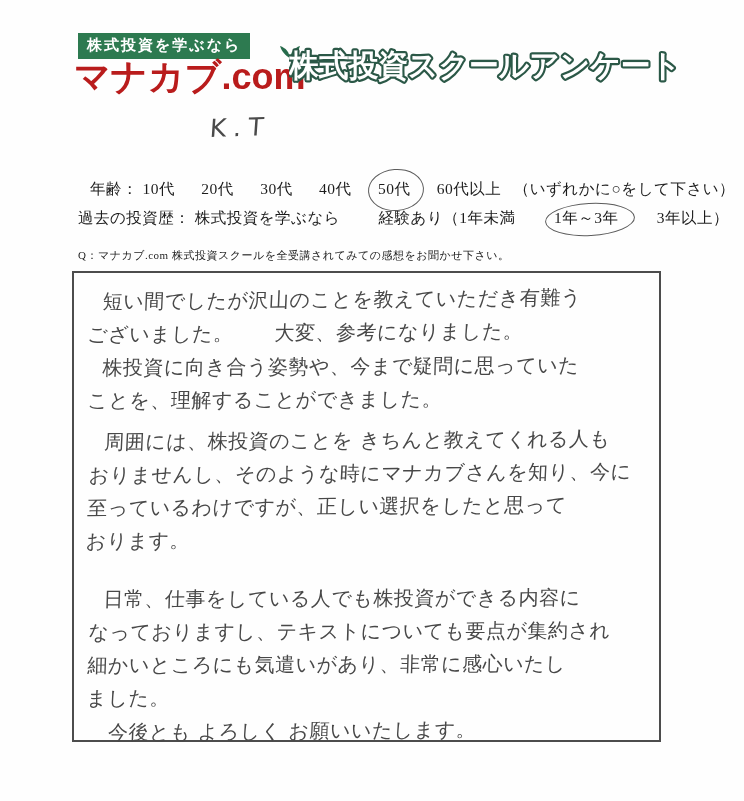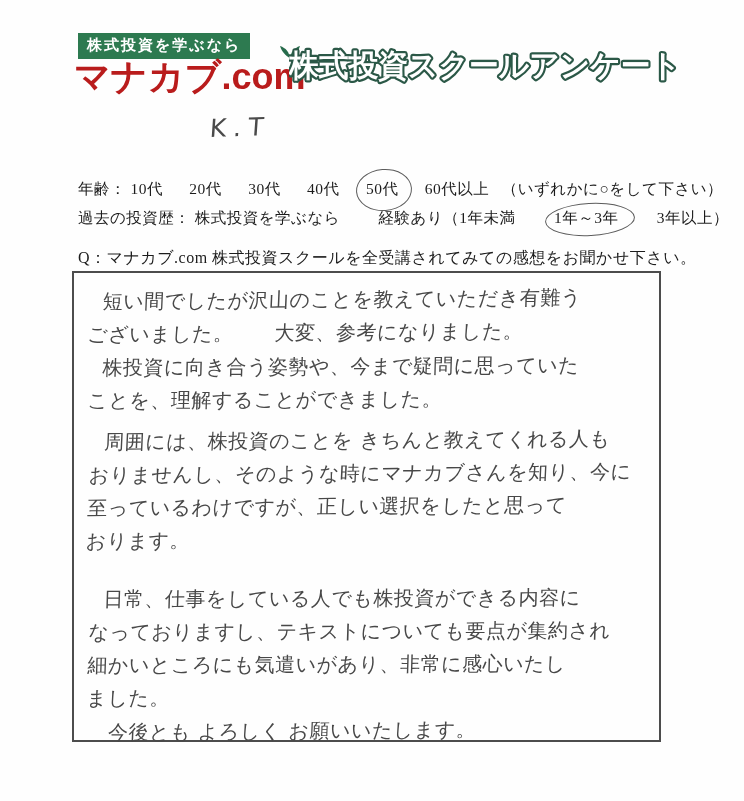--- a/index.html
+++ b/index.html
@@ -32,23 +32,23 @@
   .sprout-svg { position: absolute; top: -11px; left: 5px; }
   .title-svg { position: absolute; left: 289px; top: 38px; }
 
   
   .form-row {
     position: absolute; left: 78px;
     font-size: 15.5px; letter-spacing: 0.5px; white-space: nowrap;
   }
   .row-name    { top: 121px; }
   .row-gender  { top: 150px; }
-  .row-age     { top: 179px; }
+  .row-age     { top: 179px; margin-left: 12px; }
   .row-history { top: 208px; }
-  .question-line { top: 248px; font-size: 16px; }
+  .question-line { top: 248px; font-size: 11px; }
 
   .opt { display: inline-block; }
   .gap-s  { margin-left: 14px; }
   .gap-m  { margin-left: 22px; }
   .gap-l  { margin-left: 34px; text-align: center; }
   .age-note { margin-left: 8px; }
 
   
   .handwriting {
     font-family: "DejaVu Sans", "Liberation Sans", sans-serif;

